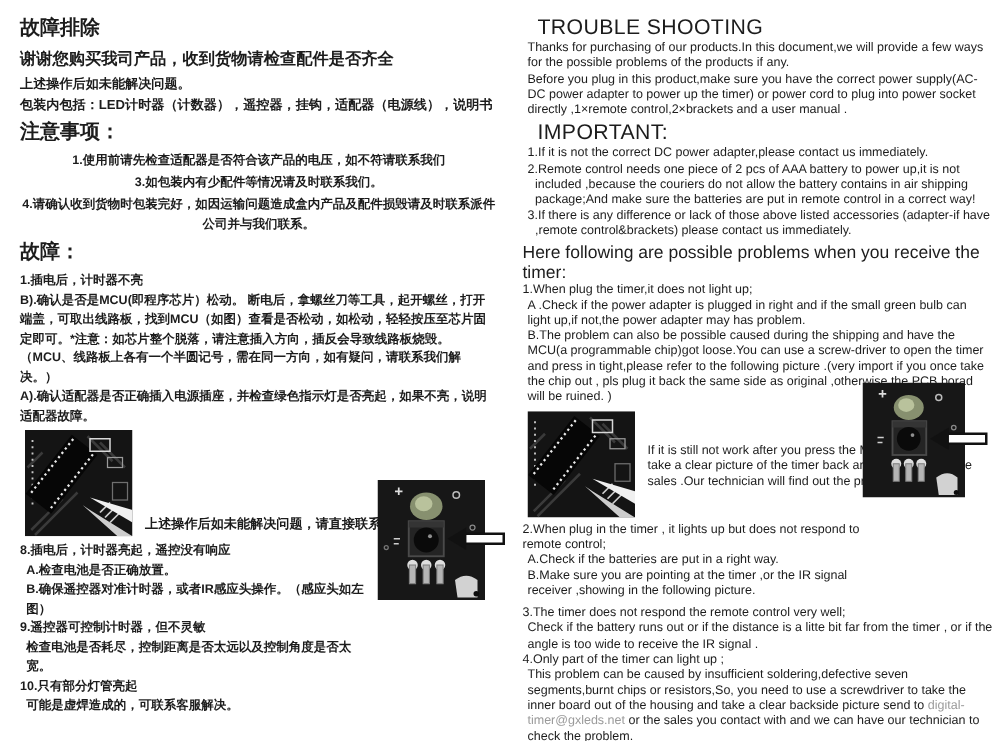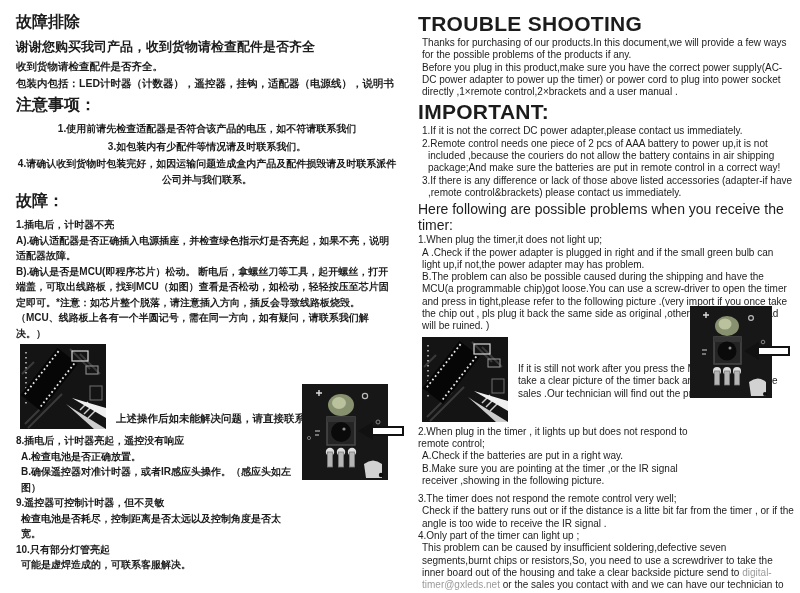--- a/index.html
+++ b/index.html
@@ -14,21 +14,21 @@
   .zh-lead{font-size:13px;font-weight:bold;margin:0 0 4px 0;}
   .zh-s{font-size:10.5px;font-weight:bold;margin:0 0 3px 0;}
   .zh-body{font-size:10px;font-weight:bold;line-height:15.5px;}
   .zh-sub{padding-left:5px;}
   .notice{margin:2px 0 2px 0;text-align:center;}
   .pcb-row{display:flex;margin:3px 0 4px 4px;}
   .pcb-row .cap{align-self:flex-end;margin:0 0 3px 10px;font-size:10.5px;font-weight:bold;}
   .faults{padding-right:100px;}
 
   
-  .h-en{font-size:21px;font-weight:bold;margin:0 0 1px 0;letter-spacing:.3px;}
+  .h-en{font-size:17px;font-weight:normal;margin:0 0 1px 12px;letter-spacing:.3px;}
   .h-en2{font-size:14px;font-weight:normal;margin:2px 0 1px 0;}
   .en-body{font-size:10px;line-height:12.3px;}
   .en-ind{padding-left:4px;}
   .imp-item{padding-left:10px;text-indent:-6px;}
   .pcb-row-r{display:flex;margin:4px 0 4px 4px;}
   .pcb-row-r .cap{font-size:10px;line-height:12.5px;margin:26px 0 0 10px;width:268px;}
   .email{color:#9a9a9a;}
   .pad-r{padding-right:96px;}
   .gap2{height:6px;}
 
@@ -39,32 +39,32 @@
   .ir-right{top:294px;right:0px;}
 </style>
 </head>
 <body>
 
 <div class="page">
 
   <div class="col-left">
     <div class="h-zh">故障排除</div>
     <div class="zh-lead">谢谢您购买我司产品，收到货物请检查配件是否齐全</div>
-    <div class="zh-s">收到货物请检查配件是否齐全。</div>
+    <div class="zh-s">上述操作后如未能解决问题。</div>
     <div class="zh-s" style="font-weight:600;">包装内包括：LED计时器（计数器），遥控器，挂钩，适配器（电源线），说明书</div>
 
     <div class="h-zh" style="margin-top:4px;">注意事项：</div>
     <div class="zh-body notice">1.使用前请先检查适配器是否符合该产品的电压，如不符请联系我们</div>
     <div class="zh-body notice">3.如包装内有少配件等情况请及时联系我们。</div>
     <div class="zh-body notice">4.请确认收到货物时包装完好，如因运输问题造成盒内产品及配件损毁请及时联系派件公司并与我们联系。</div>
 
     <div class="h-zh" style="margin-top:4px;">故障：</div>
     <div class="zh-body">1.插电后，计时器不亮</div>
+    <div class="zh-body">B).确认是否是MCU(即程序芯片）松动。 断电后，拿螺丝刀等工具，起开螺丝，打开端盖，可取出线路板，找到MCU（如图）查看是否松动，如松动，轻轻按压至芯片固定即可。*注意：如芯片整个脱落，请注意插入方向，插反会导致线路板烧毁。（MCU、线路板上各有一个半圆记号，需在同一方向，如有疑问，请联系我们解决。）</div>
     <div class="zh-body">A).确认适配器是否正确插入电源插座，并检查绿色指示灯是否亮起，如果不亮，说明适配器故障。</div>
-    <div class="zh-body">B).确认是否是MCU(即程序芯片）松动。 断电后，拿螺丝刀等工具，起开螺丝，打开端盖，可取出线路板，找到MCU（如图）查看是否松动，如松动，轻轻按压至芯片固定即可。*注意：如芯片整个脱落，请注意插入方向，插反会导致线路板烧毁。（MCU、线路板上各有一个半圆记号，需在同一方向，如有疑问，请联系我们解决。）</div>
 
     <div class="pcb-row">
       <svg class="pcb" viewBox="0 0 86 85">
         <rect width="86" height="85" fill="#141414"></rect>
         <path d="M5 80 L30 55 M8 84 L42 50 M60 10 L80 30 M50 5 L70 25 M2 30 L14 18" stroke="#3a3a3a" stroke-width="2" fill="none"></path>
         <line x1="6" y1="8" x2="6" y2="62" stroke="#c8c8c8" stroke-width="1.5" stroke-dasharray="1.6 3.4"></line>
         <g transform="rotate(38 30 36)">
           <rect x="16" y="6" width="26" height="60" fill="#060606"></rect>
           <line x1="19" y1="8" x2="19" y2="64" stroke="#e8e8e8" stroke-width="1.8" stroke-dasharray="1.8 2.6"></line>
           <line x1="39" y1="8" x2="39" y2="64" stroke="#e8e8e8" stroke-width="1.8" stroke-dasharray="1.8 2.6"></line>

